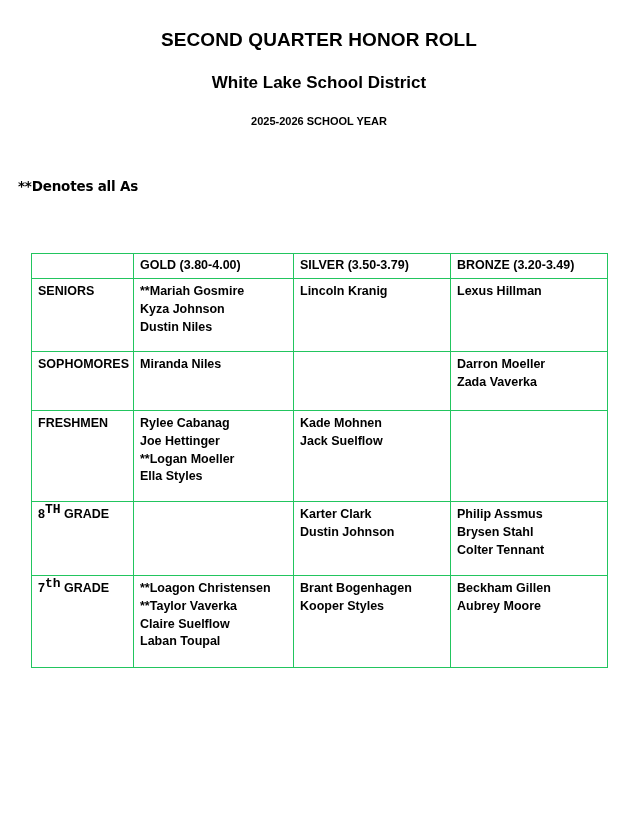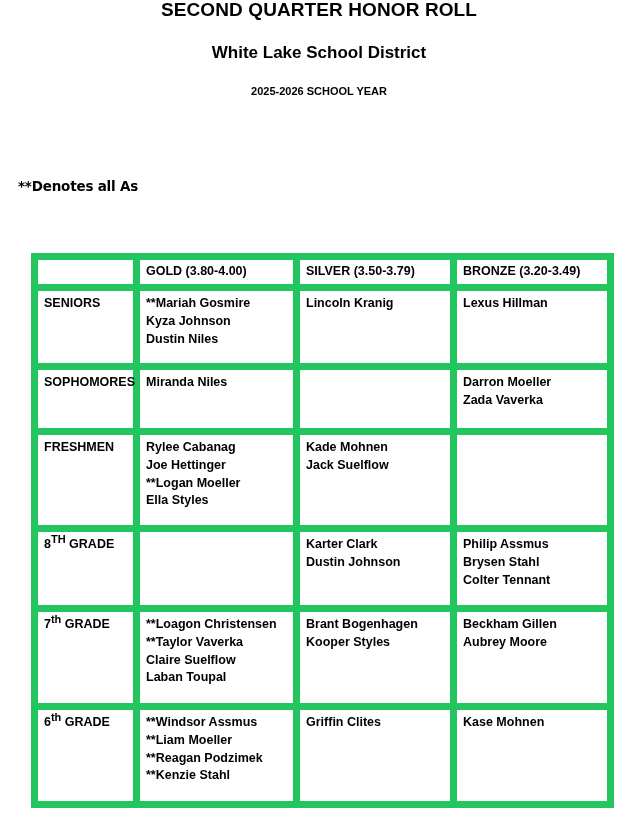--- a/index.html
+++ b/index.html
@@ -11,20 +11,21 @@
     width: 638px;
     height: 826px;
     position: relative;
     font-family: "Liberation Sans", sans-serif;
     color: #000000;
     overflow: hidden;
   }
 
   
   .doc-headings {
+    padding-top: 30px;
     text-align: center;
   }
   .title-main {
     font-size: 19px;
     font-weight: bold;
     letter-spacing: 0.1px;
     line-height: 1.1;
   }
   .title-sub {
     font-size: 17px;
@@ -53,21 +54,21 @@
   
   .honor-table {
     position: absolute;
     left: 31px;
     top: 253px;
     width: 576px;
     border-collapse: collapse;
     table-layout: fixed;
   }
   .honor-table td, .honor-table th {
-    border: 7px solid #22c55e;
+    border: 1px solid #22c55e;
     vertical-align: top;
     padding: 4px 5px 4px 6px;
     font-size: 12.5px;
     font-weight: bold;
     text-align: left;
     line-height: 1.42;
   }
   .col-grade   { width: 102px; }
   .col-gold    { width: 160px; }
   .col-silver  { width: 157px; }
@@ -76,23 +77,24 @@
   .honor-table thead td {
     height: 18px;
     padding-top: 3px;
     padding-bottom: 3px;
   }
 
   .grade-cell {
     white-space: nowrap;
   }
   .grade-cell sup {
-    font-size: 11px;
+    font-size: 13px;
     vertical-align: super;
     line-height: 0;
+    font-family: Liberation Mono, monospace;
   }
   .name-list {
     margin: 0;
     padding: 0;
     list-style: none;
   }
   .name-list li {
     white-space: nowrap;
   }
   .row-seniors    td { height: 64px; }
@@ -216,35 +218,14 @@
             <li>Kooper Styles</li>
           </ul>
         </td>
       <td>
           <ul class="name-list">
             <li>Beckham Gillen</li>
             <li>Aubrey Moore</li>
           </ul>
         </td>
     </tr>
-    <tr class="row-grade6">
-      <td class="grade-cell">6<sup>th</sup> GRADE</td>
-      <td>
-          <ul class="name-list">
-            <li>**Windsor Assmus</li>
-            <li>**Liam Moeller</li>
-            <li>**Reagan Podzimek</li>
-            <li>**Kenzie Stahl</li>
-          </ul>
-        </td>
-      <td>
-          <ul class="name-list">
-            <li>Griffin Clites</li>
-          </ul>
-        </td>
-      <td>
-          <ul class="name-list">
-            <li>Kase Mohnen</li>
-          </ul>
-        </td>
-    </tr>
   </tbody>
 </table>
 
 </body></html>

